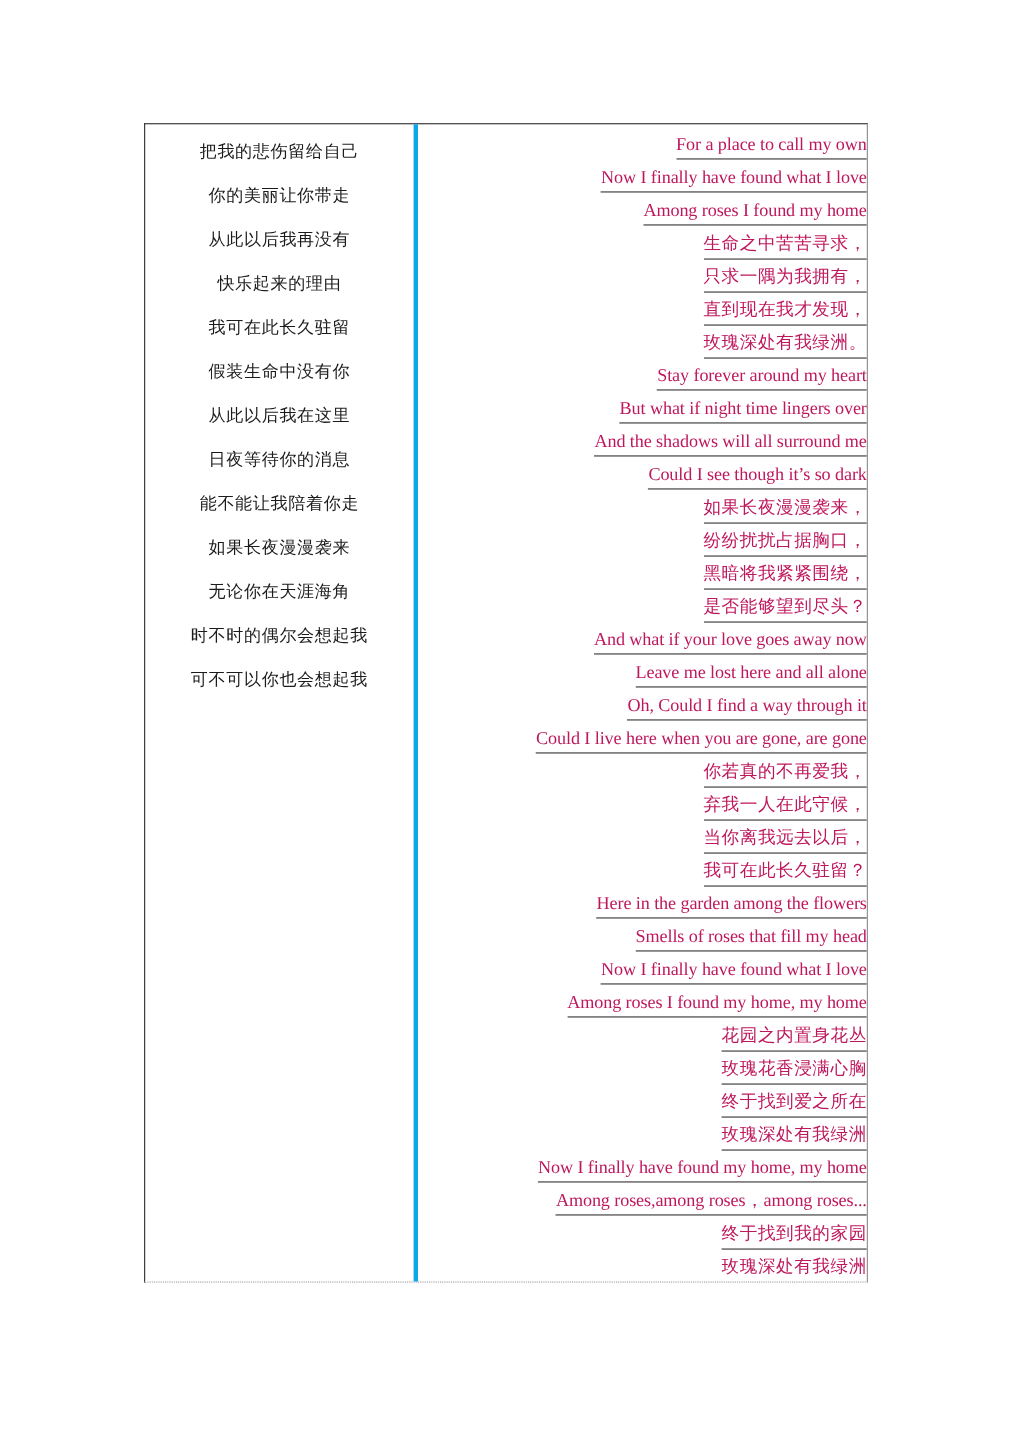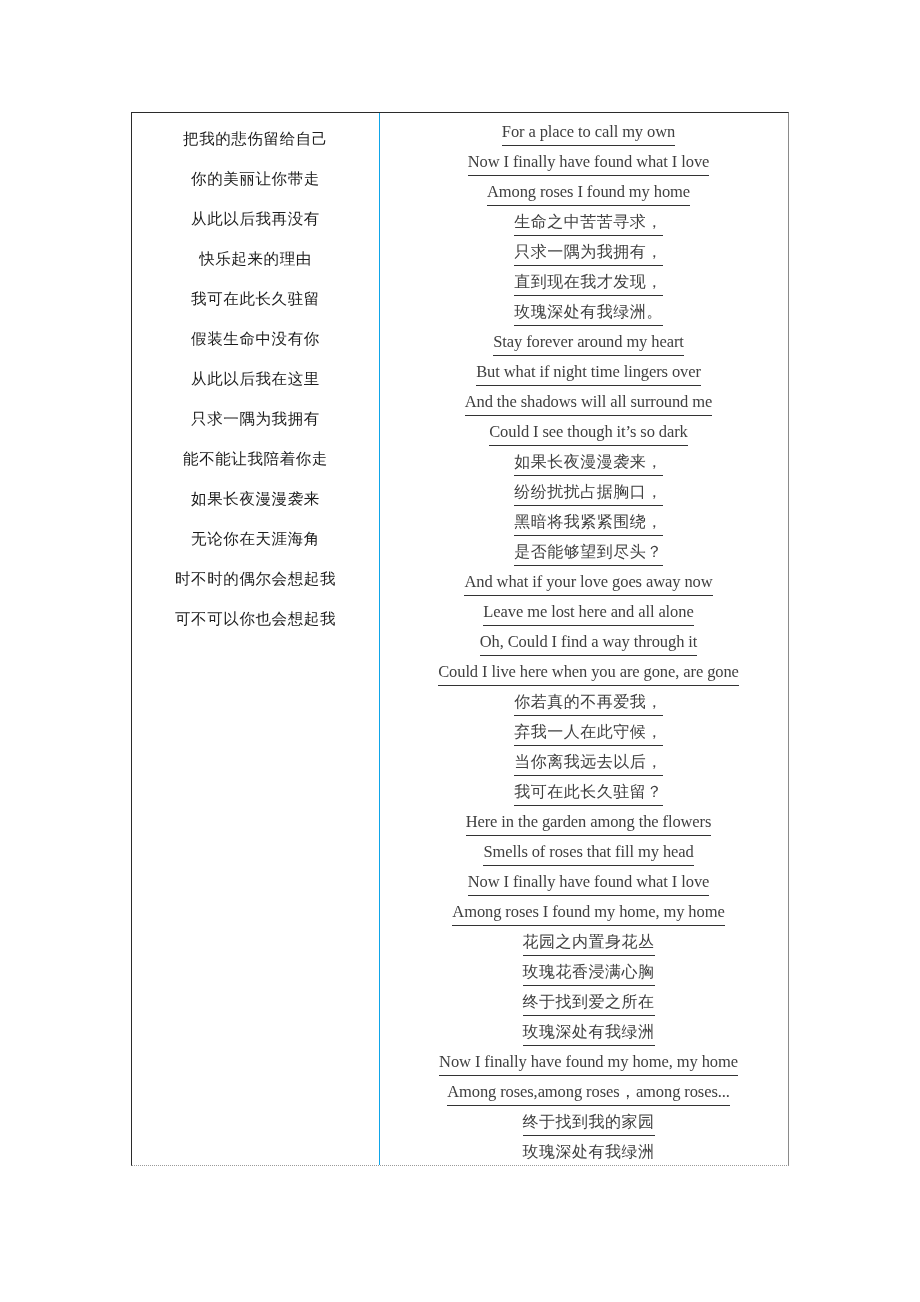--- a/index.html
+++ b/index.html
@@ -37,21 +37,21 @@
     border-right: 1px solid #8a8a8a;
     border-bottom: 1px dotted #9a9a9a;
     display: flex;
     flex-direction: row;
     align-items: flex-start;
   }
 
   .col-left {
     width: 248px;            
     box-sizing: border-box;
-    border-right: 1px solid #0ea5e9;
+    border-right: 4px solid #0ea5e9;
     height: 100%;
     padding-top: 6px;
     overflow: hidden;
   }
 
   .col-right {
     flex: 1 1 auto;
     box-sizing: border-box;
     height: 100%;
     padding-top: 4px;
@@ -66,25 +66,25 @@
     font-size: 15.5px;
     line-height: 40px;
     height: 40px;
     letter-spacing: 0.6px;
     white-space: nowrap;
     color: #1b1b1b;
   }
 
   
   .lyr-line {
-    text-align: center;
+    text-align: right;
     line-height: 30px;
     height: 30px;
     white-space: nowrap;
-    color: #404040;
+    color: #be185d;
   }
   .lyr-line .u {
     display: inline-block;
     border-bottom: 1px solid #333333;
     padding-bottom: 0px;
     line-height: 27px;
   }
   .lyr-line.en .u {
     font-family: "Liberation Serif", "DejaVu Serif", serif;
     font-size: 16.5px;
@@ -108,21 +108,21 @@
 
     <div class="col-left">
       <div id="left-lines">
           <div class="cn-line">把我的悲伤留给自己</div>
           <div class="cn-line">你的美丽让你带走</div>
           <div class="cn-line">从此以后我再没有</div>
           <div class="cn-line">快乐起来的理由</div>
           <div class="cn-line">我可在此长久驻留</div>
           <div class="cn-line">假装生命中没有你</div>
           <div class="cn-line">从此以后我在这里</div>
-          <div class="cn-line">只求一隅为我拥有</div>
+          <div class="cn-line">日夜等待你的消息</div>
           <div class="cn-line">能不能让我陪着你走</div>
           <div class="cn-line">如果长夜漫漫袭来</div>
           <div class="cn-line">无论你在天涯海角</div>
           <div class="cn-line">时不时的偶尔会想起我</div>
           <div class="cn-line">可不可以你也会想起我</div>
         </div>
     </div>
 
     <div class="col-right">
       <div id="right-lines">

